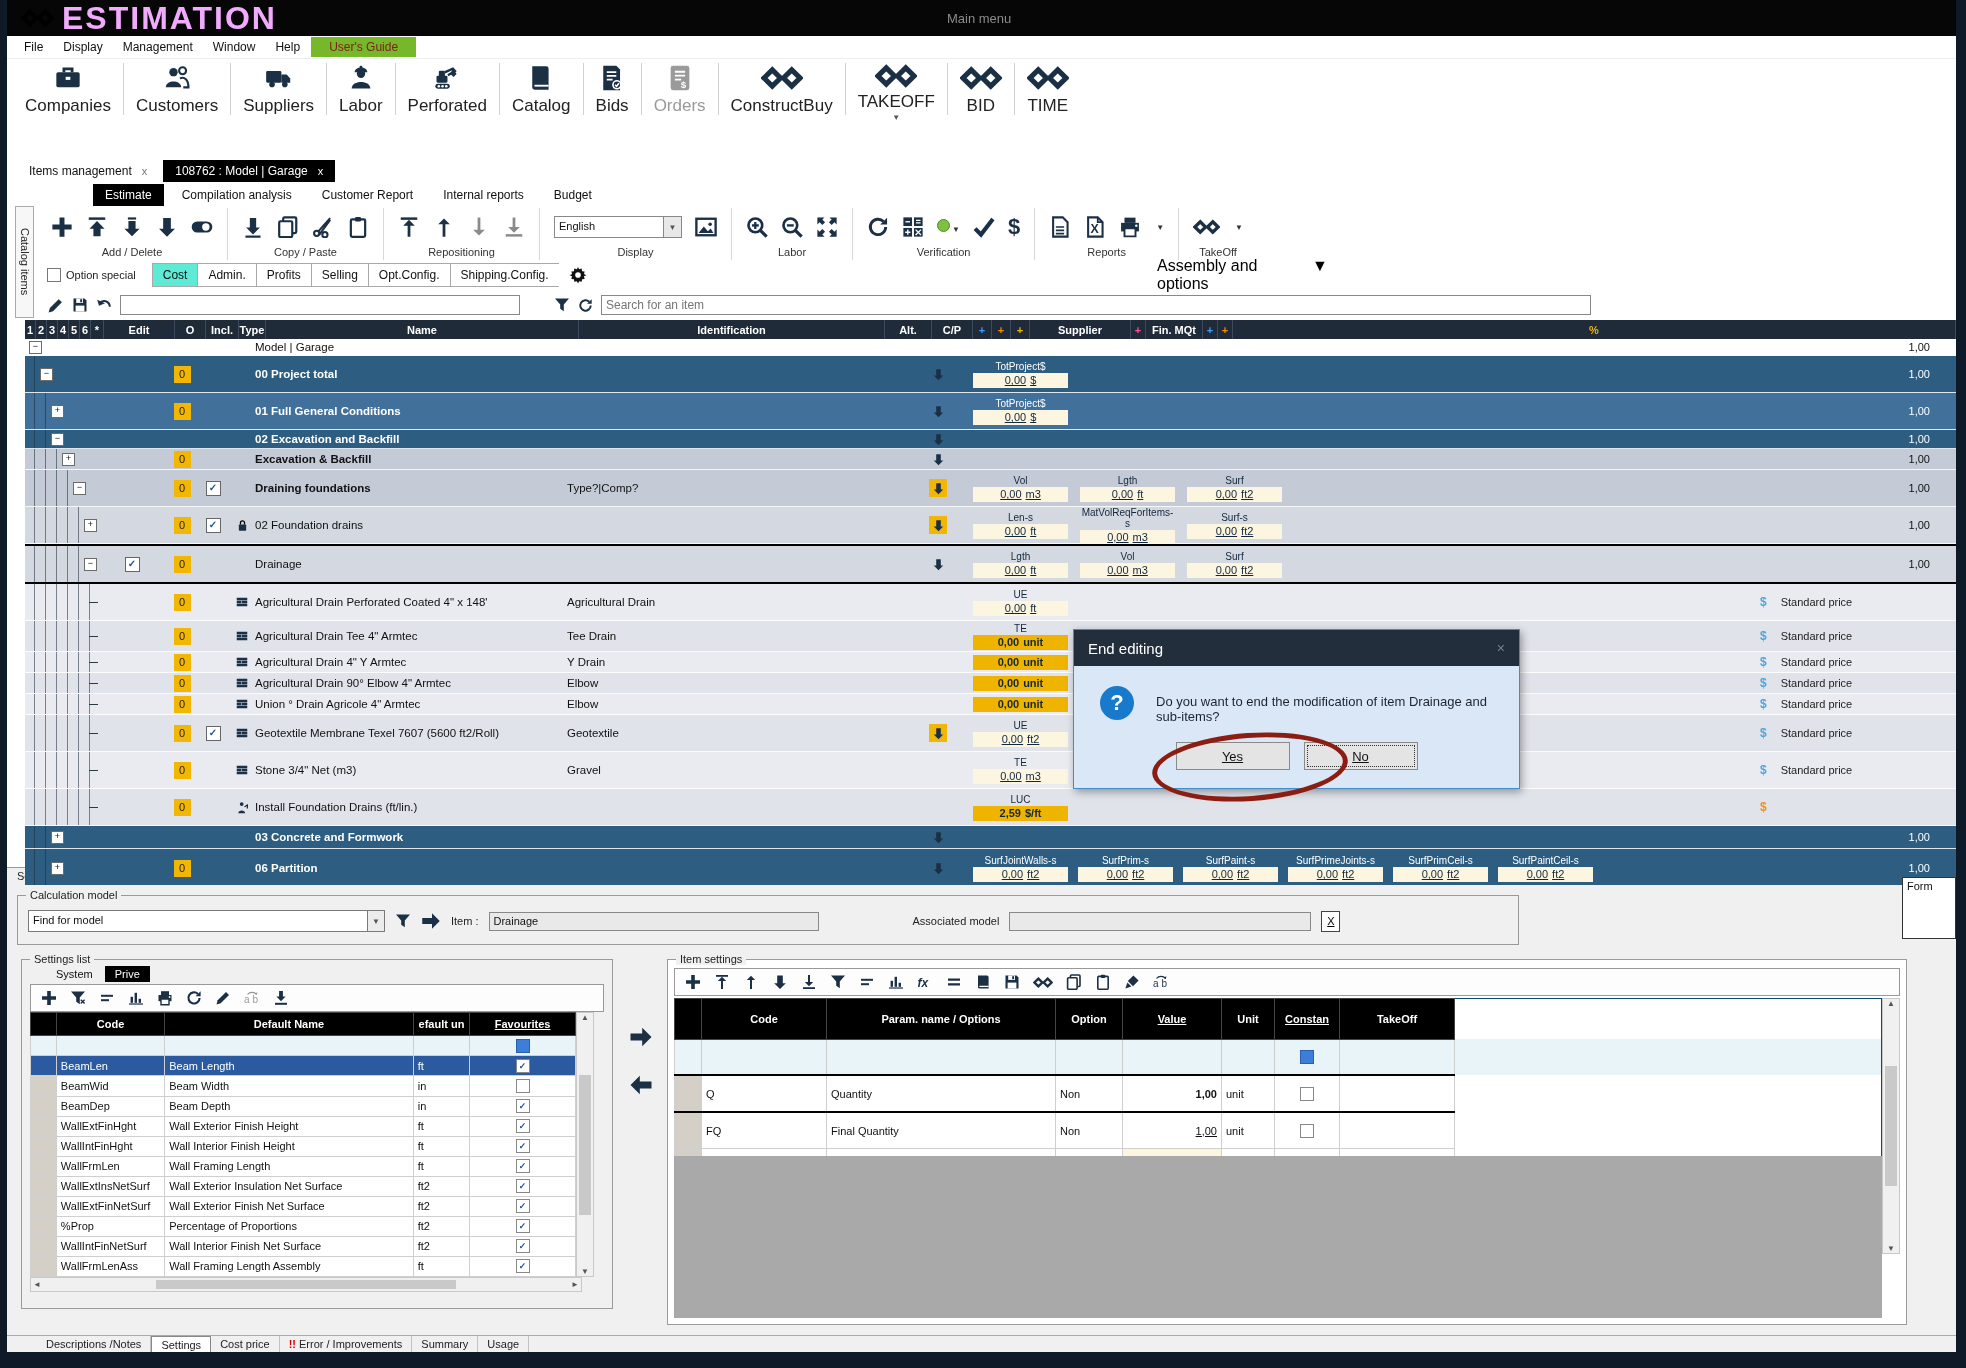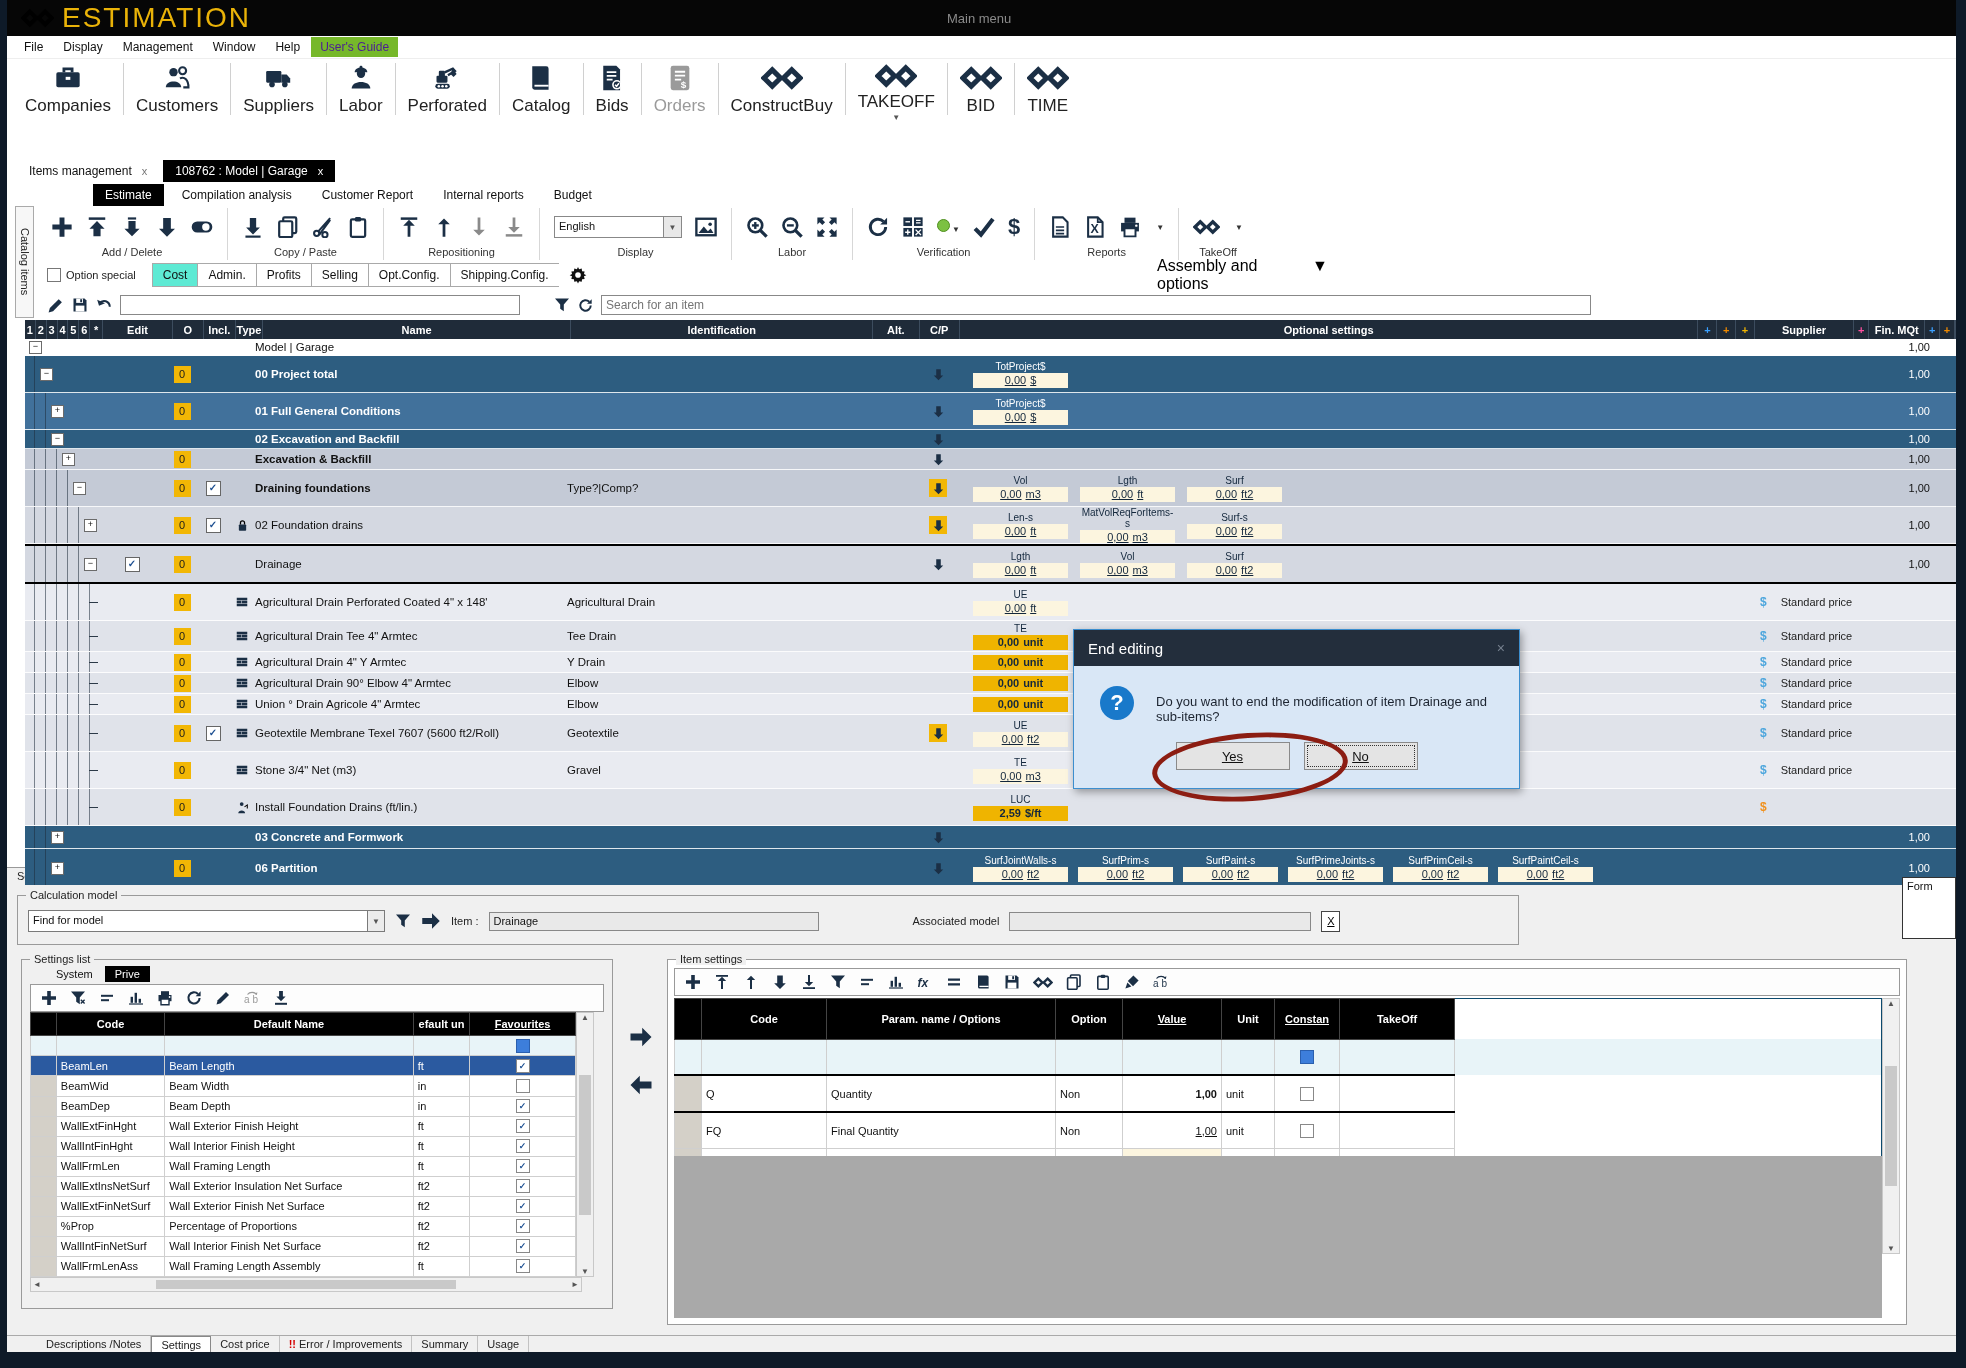--- a/index.html
+++ b/index.html
@@ -1,26 +1,26 @@
 <!DOCTYPE html>
 <html style="--navy: #1b2f45; --guide-green: #76b82a; --header-bg: #1f2b39; --blue-d: #2d5d80; --blue-l: #41719b; --sec: #c4cad6; --sec2: #d4d8e1; --mat-a: #e9ebf1; --mat-b: #e0e3ea; --yellow: #f2b705; --vyellow: #efb400; --cream: #fcf5df; --dblue: #4da6dd; --dorange: #f0911e; --dlgbody: #d9e7f6; --dlgtitle: #232e3c; --annred: #8c1d12; --selblue: #2b5aa0;"><head>
 <meta charset="utf-8">
 <style>
   html,body{margin:0;padding:0}
   body{width:1966px;height:1368px;background:#0e1a28;font-family:"Liberation Sans",sans-serif;overflow:hidden;position:relative}
   .page{position:absolute;left:7px;top:0;width:1949px;height:1352px;background:#fff;display:flex;flex-direction:column}
   
   .titlebar{height:36px;background:#060606;display:flex;align-items:center;position:relative;flex:none}
   .logo{display:flex;align-items:center;gap:8px;margin-left:14px}
-  .logo-text{font-size:28px;font-weight:normal;letter-spacing:2px;color:#eab308}
+  .logo-text{font-size:32px;font-weight:bold;letter-spacing:2px;color:#f0abfc}
   .main-menu-txt{position:absolute;left:940px;color:#8a8a8a;font-size:13px}
   
   .menubar{height:22px;background:#fff;display:flex;align-items:center;gap:2px;padding-left:8px;flex:none;border-bottom:1px solid #eee}
   .menu-item{font-size:12px;color:#111;padding:2px 9px;cursor:default}
-  .menu-guide{font-size:12px;color:#4c1d95;background:var(--guide-green);padding:3px 9px}
+  .menu-guide{font-size:12px;color:#7f1d1d;background:var(--guide-green);padding:3px 18px}
   
   .apptoolbar{height:60px;display:flex;align-items:stretch;flex:none;padding-left:6px}
   .tb-item{display:flex;flex-direction:column;align-items:center;justify-content:flex-start;padding:3px 12px 0 12px;position:relative}
   .tb-item .tbi{height:32px;display:flex;align-items:center;color:var(--navy)}
   .tb-item .tbl{font-size:17px;color:#222;margin-top:2px;white-space:nowrap}
   .tb-item.disabled .tbl{color:#9a9a9a}
   .tb-item.disabled .tbi{color:#9a9a9a}
   .tb-sep{width:1px;background:#d0d0d0;margin:4px 0}
   .tb-caret{font-size:8px;color:#555;margin-top:1px}
   .gap38{height:38px;flex:none}
@@ -617,21 +617,20 @@
       <div class="gh" style="width:10px">6</div>
       <div class="gh" style="width:12px">*</div>
       <div class="gh" style="width:70px">Edit</div>
       <div class="gh" style="width:30px">O</div>
       <div class="gh" style="width:32px">Incl.</div>
       <div class="gh" style="width:26px">Type</div>
       <div class="gh" style="width:312px">Name</div>
       <div class="gh" style="width:305px">Identification</div>
       <div class="gh" style="width:46px">Alt.</div>
       <div class="gh" style="width:40px">C/P</div>
-      <div class="gh" style="width:748px">Optional settings</div>
       <div class="gh" style="width:18px;color:#3aa0ff">+</div>
       <div class="gh" style="width:18px;color:#f08a00">+</div>
       <div class="gh" style="width:18px;color:#f0b400">+</div>
       <div class="gh" style="width:100px">Supplier</div>
       <div class="gh" style="width:14px;color:#ff4fa0">+</div>
       <div class="gh" style="width:56px">Fin. MQt</div>
       <div class="gh" style="width:14px;color:#3aa0ff">+</div>
       <div class="gh" style="width:14px;color:#f08a00">+</div>
       <div class="gh" style="flex:1;color:#f0b400">%</div>
     </div>

